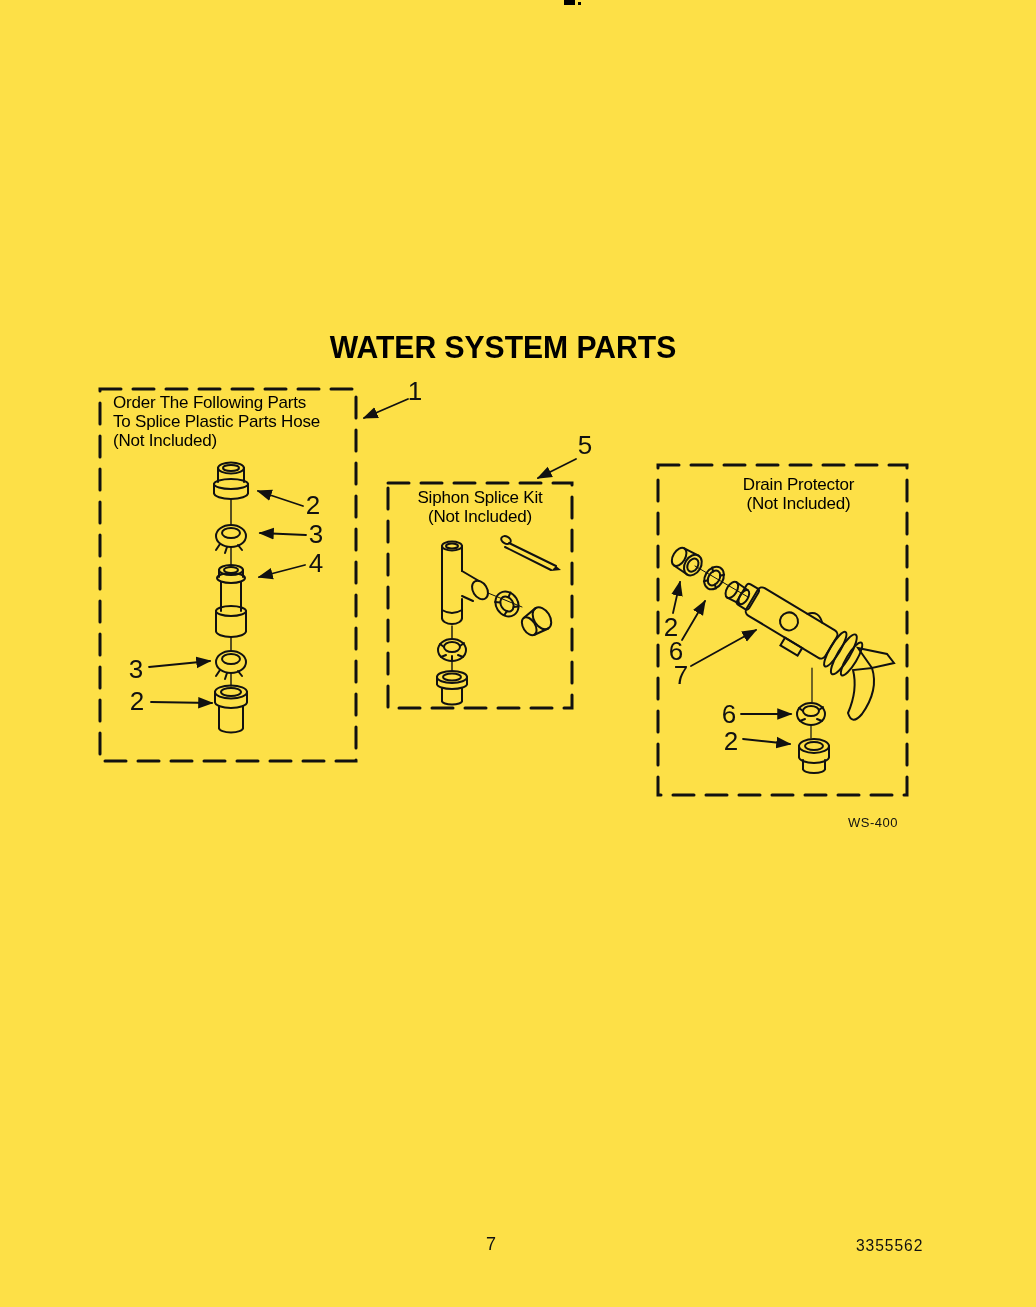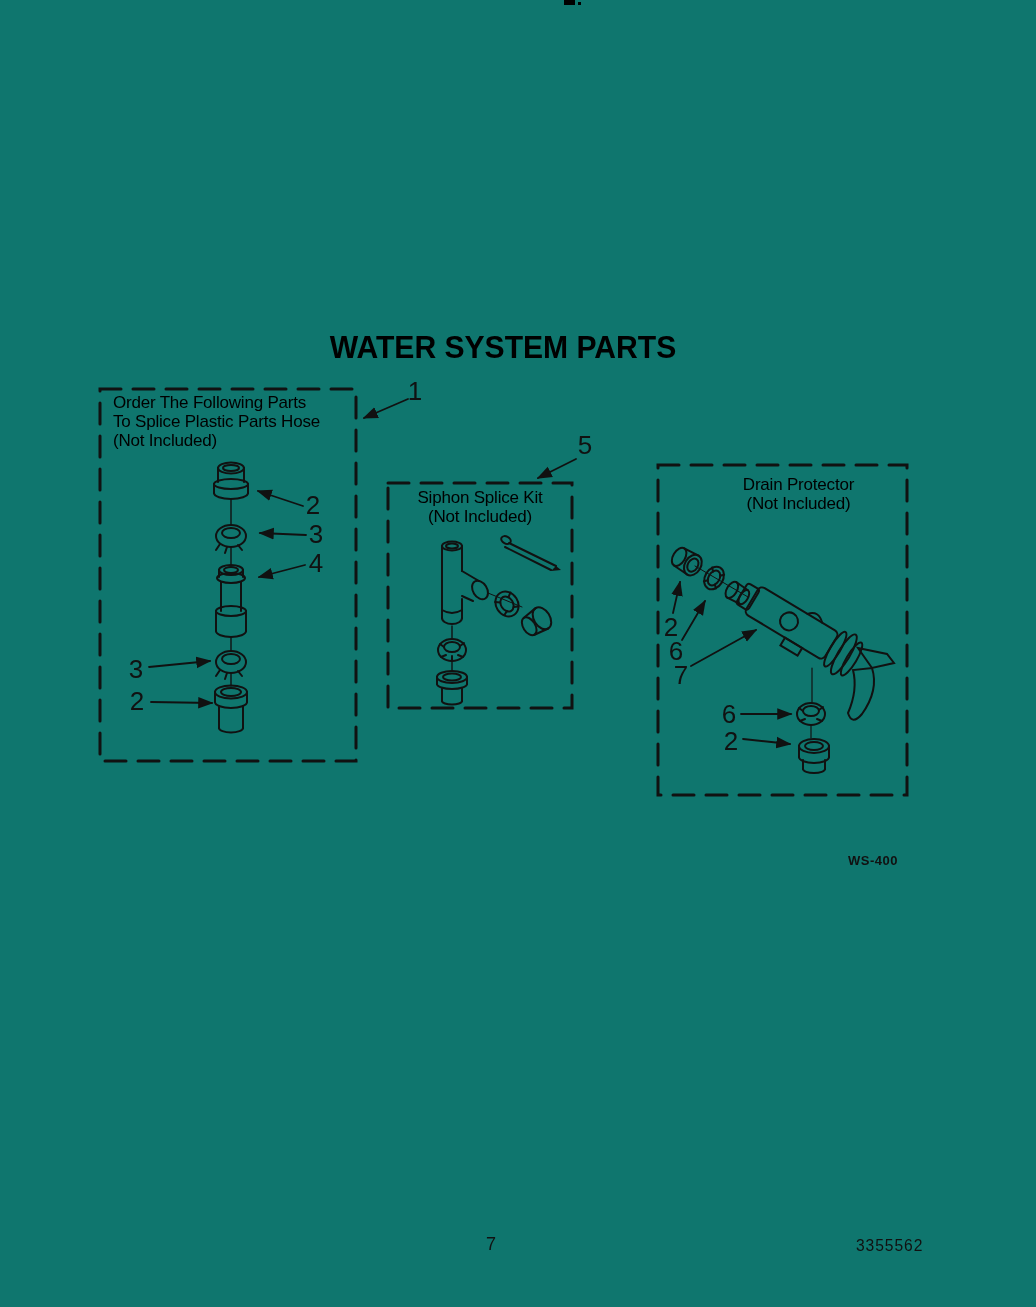--- a/index.html
+++ b/index.html
@@ -1,34 +1,34 @@
 <!DOCTYPE html>
 <html><head>
 <meta charset="utf-8">
 <style>
   html,body{margin:0;padding:0;background:#ffffff;}
   .page{
-    position:relative;width:1036px;height:1307px;background:#0f766e;
+    position:relative;width:1036px;height:1307px;background:#fde047;
     font-family:"Liberation Sans",sans-serif;color:#0d0d0d;overflow:hidden;
   }
   .abs{position:absolute;}
   .page-title{
     left:288px;top:329px;width:430px;text-align:center;
     font-size:32px;font-weight:bold;letter-spacing:0px;color:#000;
     transform:scaleX(.94);transform-origin:center;white-space:nowrap;
   }
   .box-head{font-size:17px;font-weight:normal;line-height:19px;color:#000;letter-spacing:-0.2px;}
   .box-head div{white-space:nowrap;}
   .box-head.centered{text-align:center;}
   .callout{
     position:absolute;width:24px;text-align:center;
     font-size:26px;font-weight:400;color:#111;
     font-family:"Liberation Sans",sans-serif;line-height:26px;
   }
-  .footer-code{left:848px;top:815px;font-size:13px;font-weight:bold;letter-spacing:.5px;color:#111;margin-top:38px;}
+  .footer-code{left:848px;top:815px;font-size:13px;font-weight:normal;letter-spacing:.5px;color:#111;}
   .page-num{left:486px;top:1234px;font-size:18px;color:#111;}
   .doc-num{left:856px;top:1236px;font-size:17px;letter-spacing:1px;color:#111;transform:scaleX(.92);transform-origin:left;}
   .artifact{background:#000;}
   .art{position:absolute;left:0;top:0;}
 </style>
 </head>
 <body>
 
 <div class="page">
 

